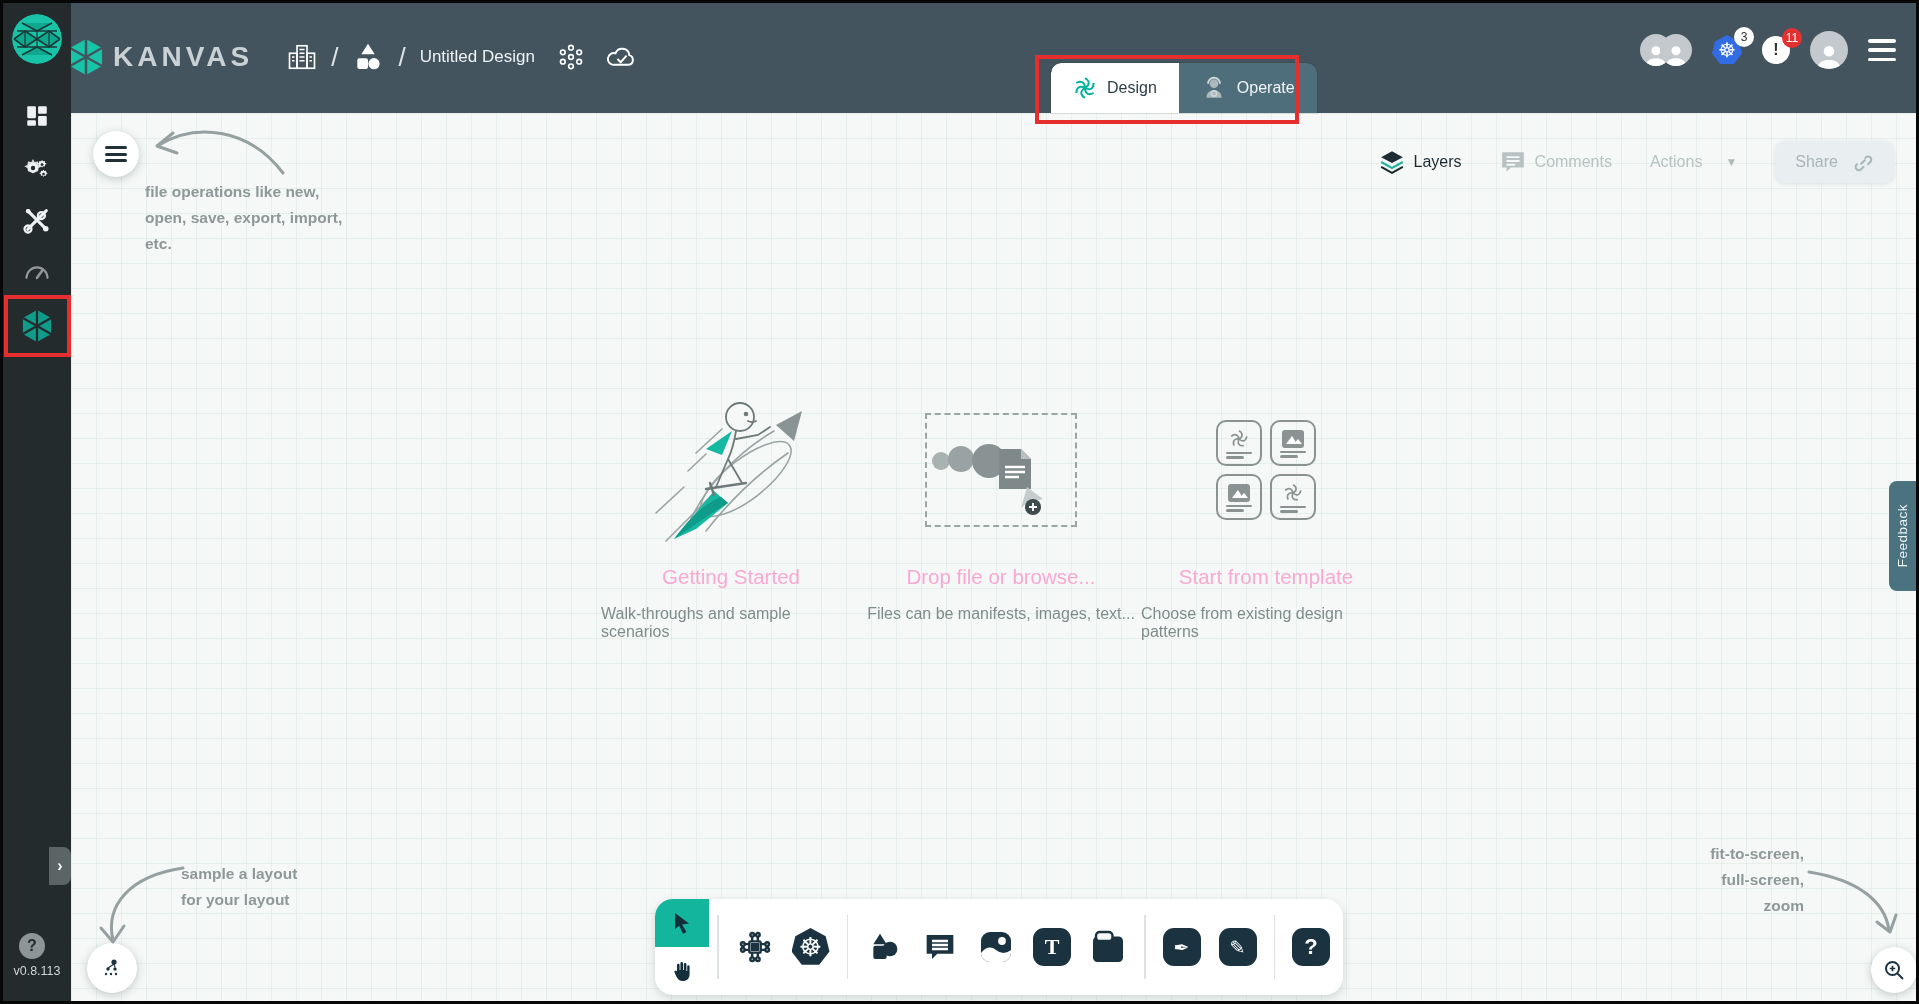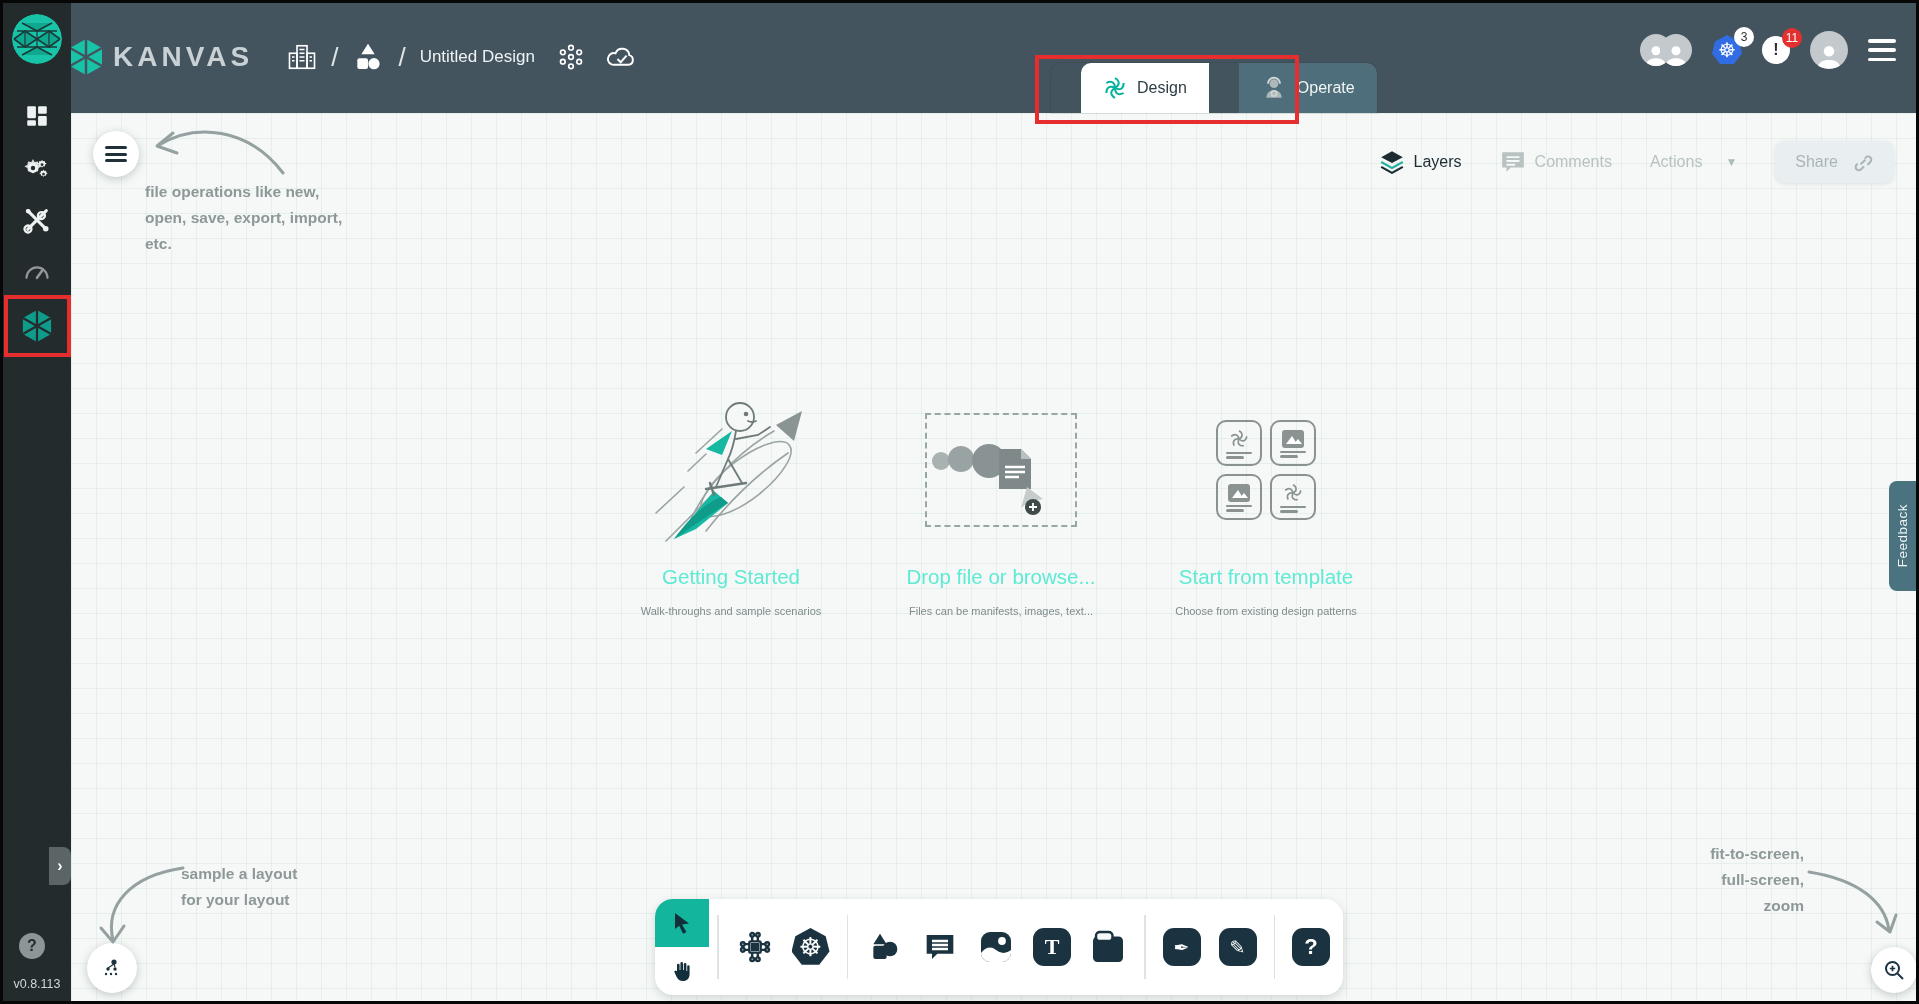--- a/index.html
+++ b/index.html
@@ -9,33 +9,33 @@
   
   .sidebar { position:absolute; left:0; top:0; width:68px; height:100%; background:#232b2d; z-index:30; }
   .l5-logo { position:absolute; left:9px; top:11px; width:50px; height:50px; border-radius:50%; overflow:hidden; }
   .side-icons { position:absolute; left:0; top:98px; width:68px; display:flex; flex-direction:column; align-items:center; gap:22px; }
   .side-btn { width:34px; height:30px; display:flex; align-items:center; justify-content:center; color:#e8ecec; cursor:pointer; }
   .side-btn.dim { opacity:.55; }
   .side-red-box { position:absolute; left:1px; top:292px; width:67px; height:62px; border:4px solid #e62e2e; }
   .side-kanvas { position:absolute; left:0; top:300px; width:68px; height:46px; display:flex; align-items:center; justify-content:center; }
   .side-expand { position:absolute; left:46px; top:844px; width:22px; height:38px; background:#5c6566; border-radius:0 8px 8px 0; color:#fff; display:flex; align-items:center; justify-content:center; font-size:16px; font-weight:bold; }
   .side-help { position:absolute; left:16px; top:930px; width:26px; height:26px; border-radius:50%; background:#8d9596; color:#232b2d; font-weight:bold; font-size:16px; display:flex; align-items:center; justify-content:center; }
-  .side-version { position:absolute; left:0; bottom:10px; width:68px; text-align:center; color:#cfd6d6; font-size:12.5px; }
+  .side-version { position:absolute; left:0; bottom:23px; width:68px; text-align:center; color:#cfd6d6; font-size:12.5px; }
 
   
   .header { position:absolute; left:52px; top:0; right:0; height:110px; background:#44545f; z-index:20; }
   .brandrow { position:absolute; left:14px; top:26px; display:flex; align-items:center; height:56px; }
   .kanvas-word { color:#c9d1d4; font-size:28px; font-weight:bold; letter-spacing:4px; margin-left:10px; }
   .crumb { display:flex; align-items:center; color:#eef2f3; }
   .crumb .sep { font-size:26px; font-weight:300; color:#dfe5e6; margin:0 14px; }
   .crumb-name { font-size:17px; color:#eef2f3; }
   .hd-ic { color:#fff; display:flex; align-items:center; justify-content:center; }
 
   .mode-toggle { position:absolute; left:996px; top:60px; height:50px; display:flex; border-radius:10px 10px 0 0; overflow:hidden; box-shadow:0 0 0 1px rgba(0,0,0,.08); }
-  .mode-tab { display:flex; align-items:center; gap:10px; padding:0 22px; font-size:16px; cursor:pointer;margin-left:30px; }
+  .mode-tab { display:flex; align-items:center; gap:10px; padding:0 22px; font-size:16px; cursor:pointer; }
   .mode-tab.design { background:#ffffff; color:#2c3e46; border-radius:10px 0 0 0; }
   .mode-tab.operate { background:#4d6e7a; color:#f2f5f6; border-radius:0 10px 0 0; }
   .toggle-red-box { position:absolute; left:980px; top:52px; width:264px; height:69px; border:4px solid #e62e2e; z-index:25; pointer-events:none; }
 
   .hd-right { position:absolute; right:20px; top:28px; display:flex; align-items:center; gap:20px; }
   .avatar { border-radius:50%; background:#c3c9cc; display:flex; align-items:flex-end; justify-content:center; overflow:hidden; }
   .av-sm { width:32px; height:32px; } .av-lg { width:38px; height:38px; }
   .av-pair { display:flex; } .av-pair .avatar+ .avatar { margin-left:-12px; }
   .badge-wrap { position:relative; }
   .k8s-hept { width:30px; height:30px; background:#326CE5; clip-path:polygon(50% 0%,90% 22%,100% 62%,73% 97%,27% 97%,0% 62%,10% 22%); color:#fff; font-size:20px; line-height:30px; text-align:center; }
@@ -67,22 +67,22 @@
   .ct-item { display:flex; align-items:center; gap:9px; font-size:16px; }
   .ct-item.active { color:#1d2b33; font-weight:500; }
   .ct-item.dim { color:#b8c2c2; }
   .share-pill { background:#e9eef0; border-radius:10px; padding:10px 20px; display:flex; align-items:center; gap:14px; color:#a9b6b8; font-size:16px; box-shadow:0 1px 4px rgba(40,60,60,.12); }
   .caret { font-size:12px; color:#b0bbbb; }
 
   
   .cards { position:absolute; left:598px; top:388px; width:790px; display:flex; justify-content:space-between; z-index:4; }
   .card { display:flex; flex-direction:column; align-items:center; cursor:pointer; }
   .card-art { height:158px; display:flex; align-items:center; justify-content:center; }
-  .card-title { margin-top:16px; font-size:20.5px; color:#5eead4; }
-  .card-sub { margin-top:16px; font-size:11px; color:#7f8c8c; }
+  .card-title { margin-top:16px; font-size:20.5px; color:#f9a8d4; }
+  .card-sub { margin-top:16px; font-size:16px; color:#7f8c8c; }
   .tmpl-grid { display:grid; grid-template-columns:46px 46px; grid-template-rows:46px 46px; gap:8px; }
   .tmpl-tile { border:2.5px solid #8a9292; border-radius:10px; display:flex; flex-direction:column; align-items:center; justify-content:center; gap:2px; background:transparent; }
   .tmpl-tile .tl { width:26px; height:2.5px; background:#8a9292; border-radius:2px; }
   .tmpl-tile .tl.short { width:18px; align-self:flex-start; margin-left:8px; }
   .drop-box { width:152px; height:114px; border:2px dashed #9aa5a5; position:relative; }
 
   
   .toolbar { position:absolute; left:652px; top:896px; width:688px; height:96px; background:#fff; border-radius:18px; box-shadow:0 3px 10px rgba(40,60,60,.18); display:flex; align-items:center; z-index:6; }
   .tb-colcell { width:54px; height:96px; display:flex; flex-direction:column; border-radius:18px 0 0 18px; overflow:hidden; }
   .tb-colcell .cell { flex:1; display:flex; align-items:center; justify-content:center; }

